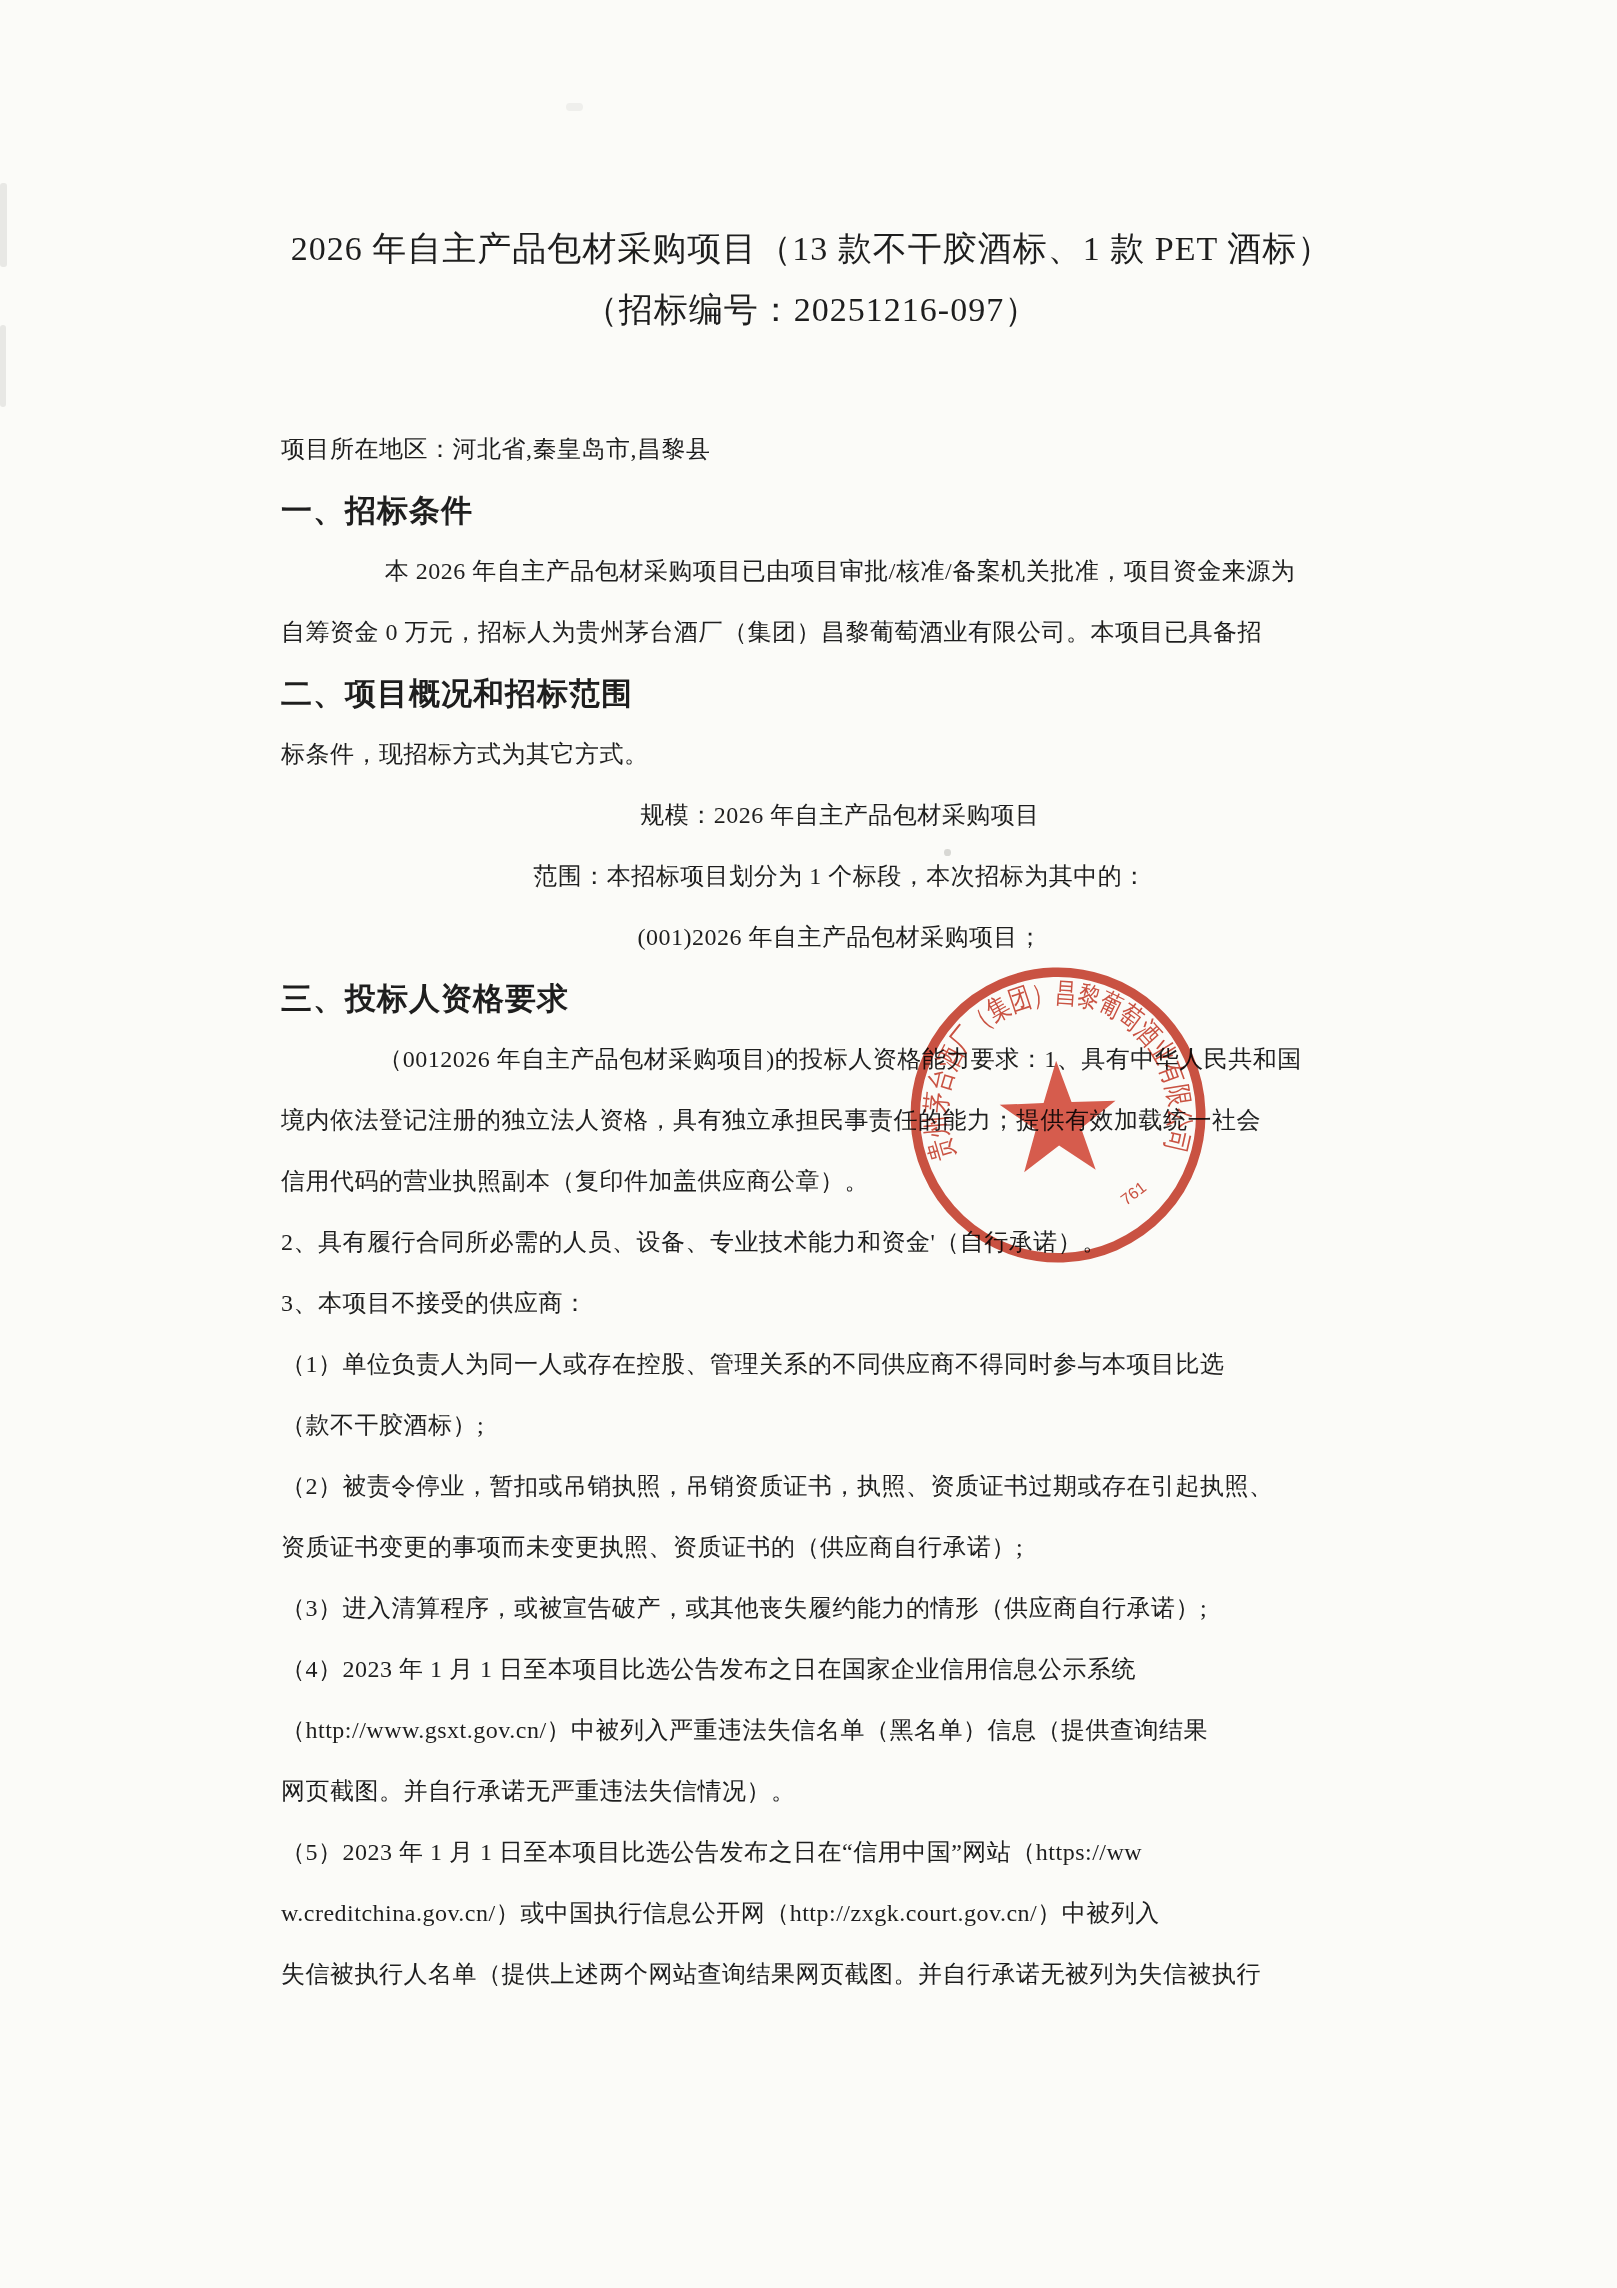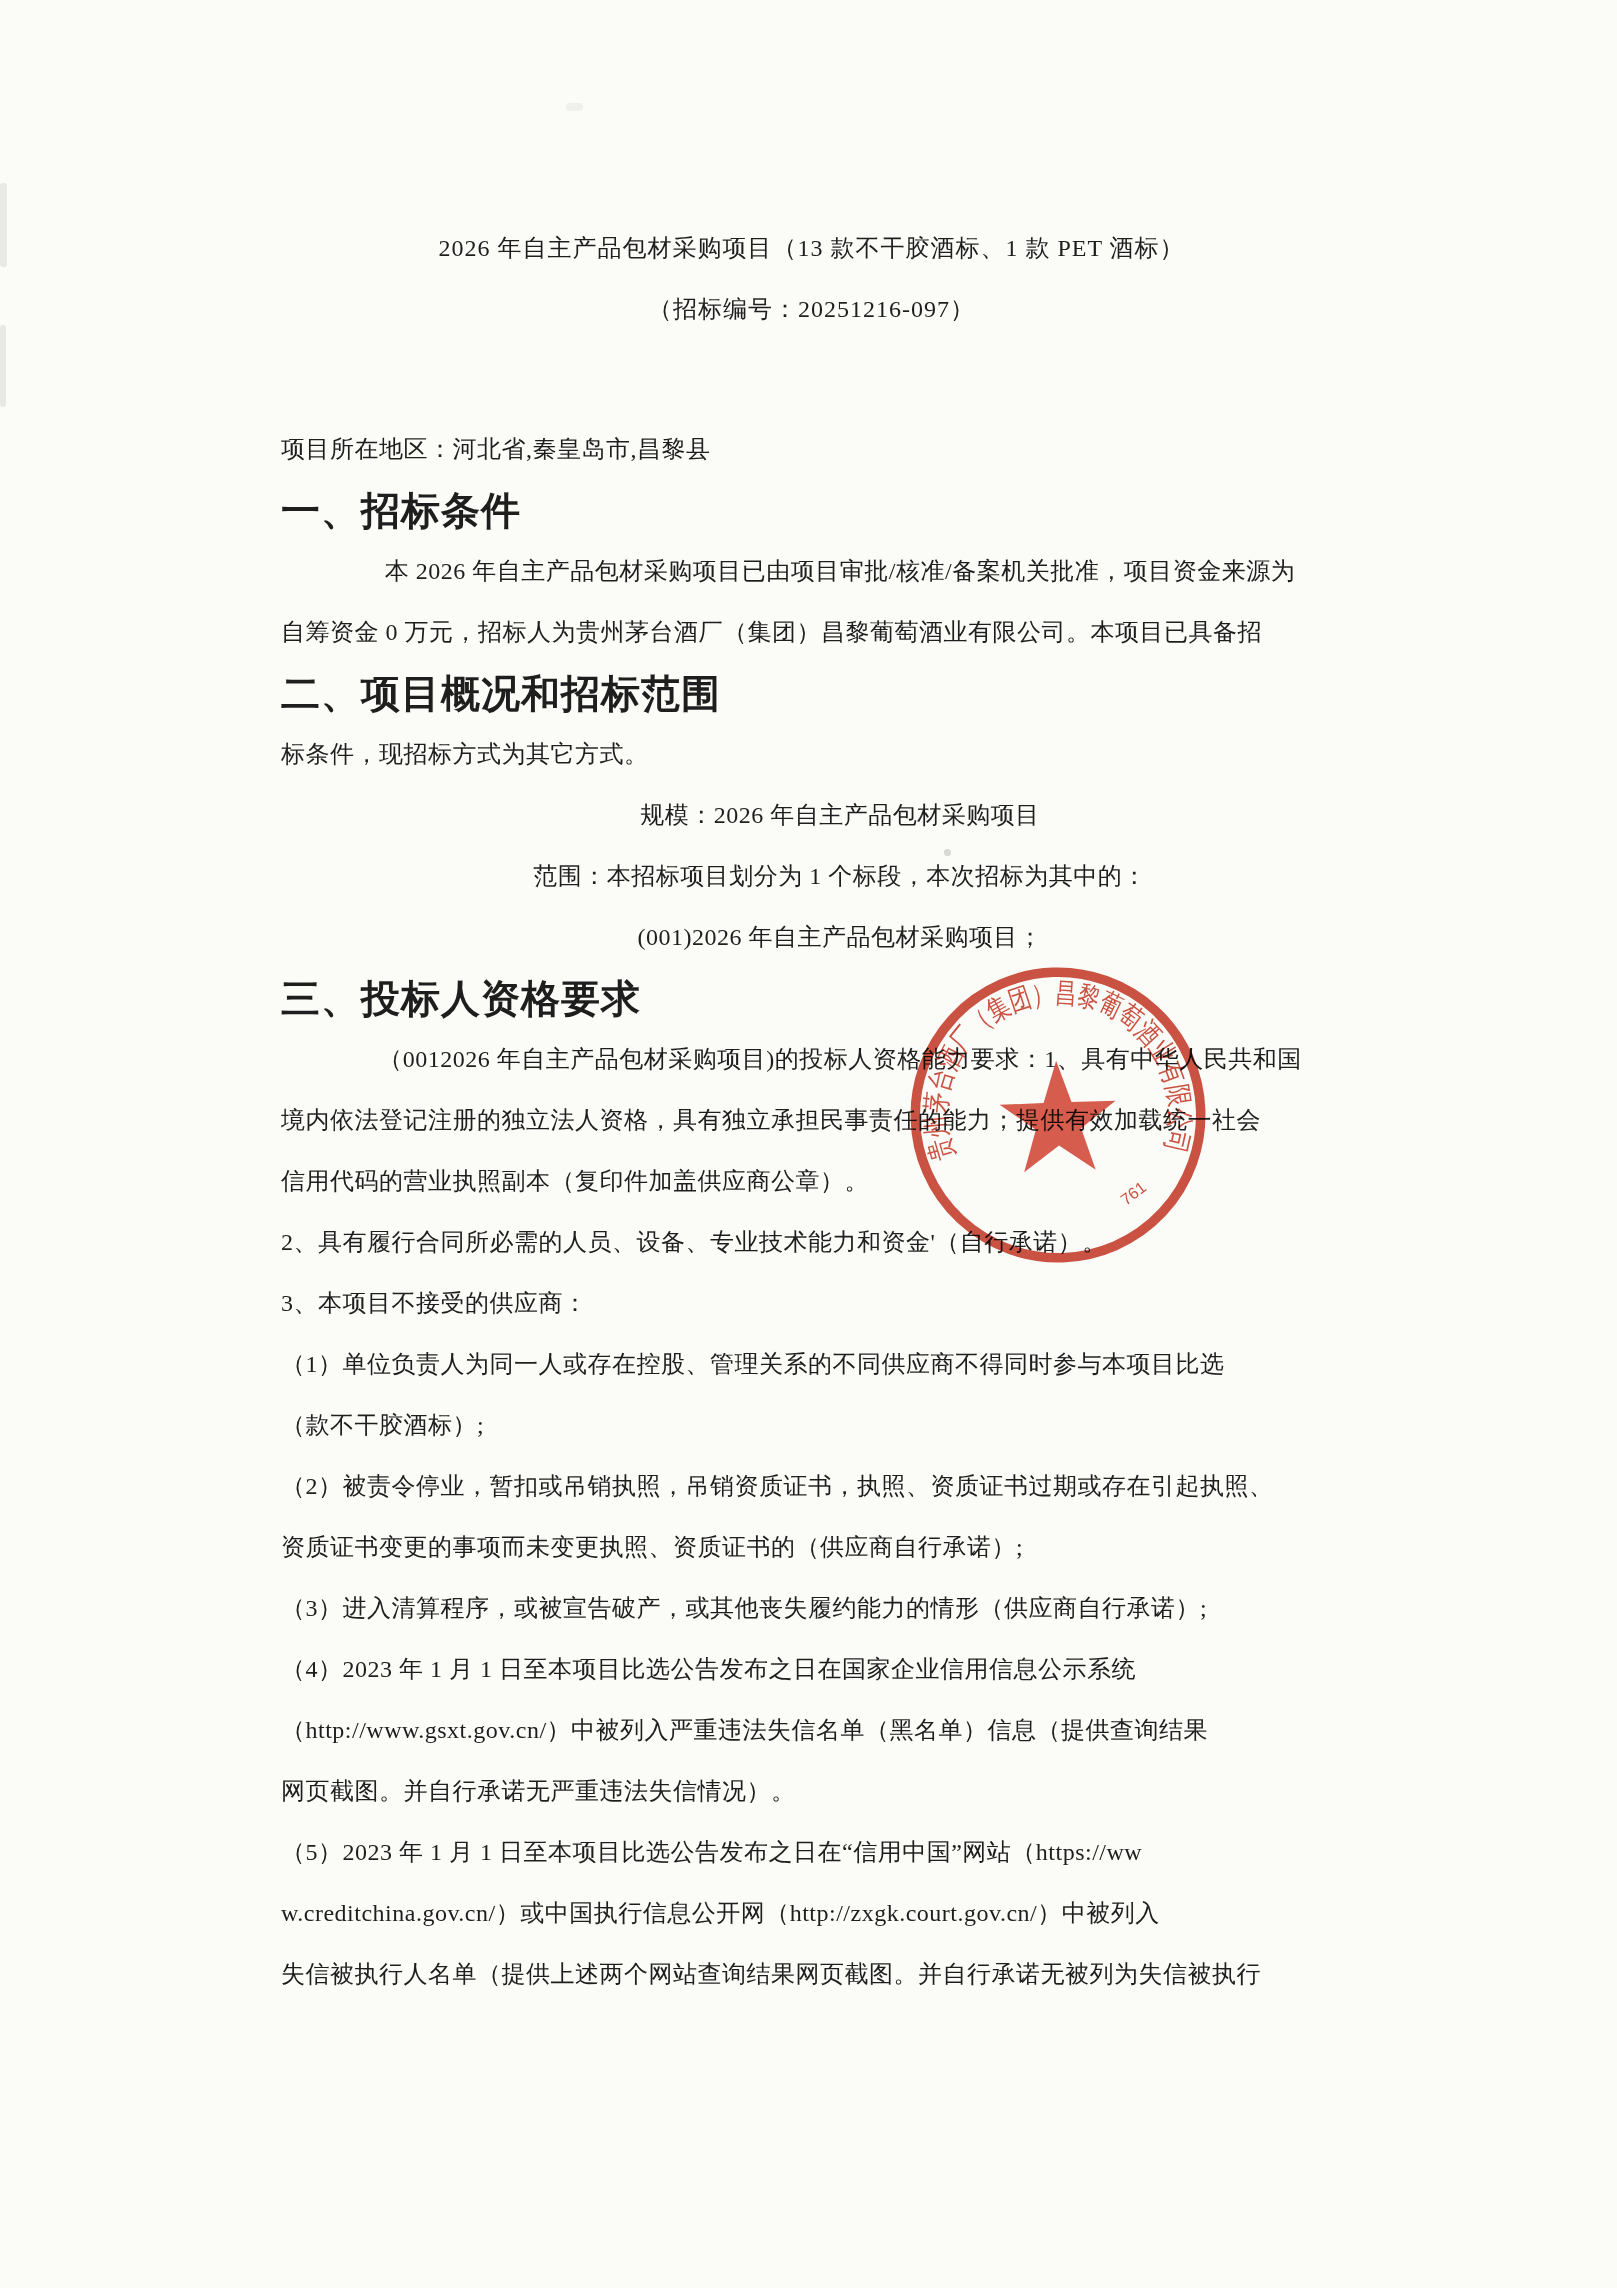--- a/index.html
+++ b/index.html
@@ -16,26 +16,26 @@
     color:#1e1e1e;
   }
   .line{
     line-height:61px;
     font-size:24px;
     white-space:nowrap;
     letter-spacing:0.5px;
   }
   .title{
     text-align:center;
-    font-size:24px;
+    font-size:34px;
     letter-spacing:1px;
   }
   .heading{
     font-weight:700;
-    font-size:39px;
+    font-size:31px;
     font-family:"Liberation Sans","DejaVu Sans",sans-serif;
     letter-spacing:1px;
   }
   .indent{ text-indent:57px;text-align:center; }
   .title-gap{ height:79px; }
   .stamp{
     position:absolute;
     left:901px;top:958px;
     width:314px;height:314px;
     mix-blend-mode:multiply;

